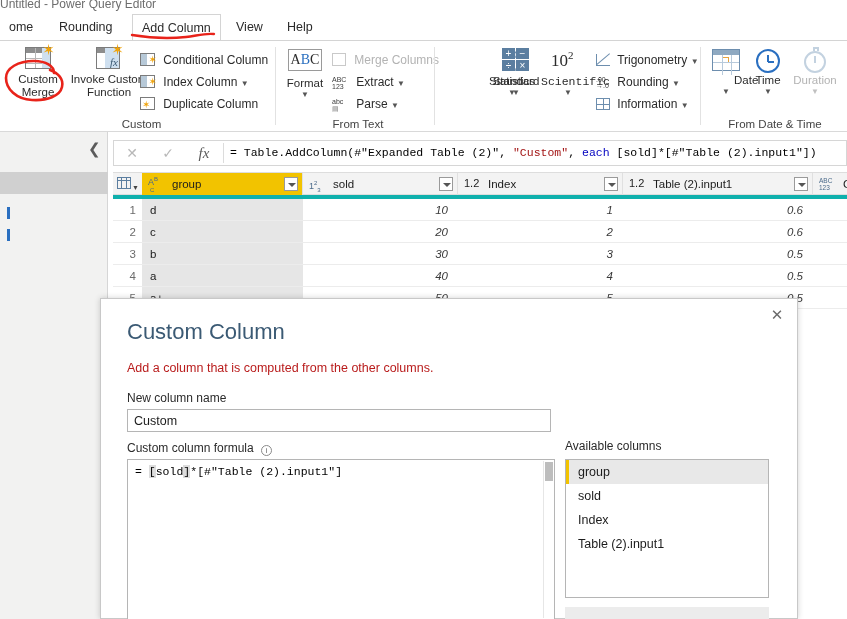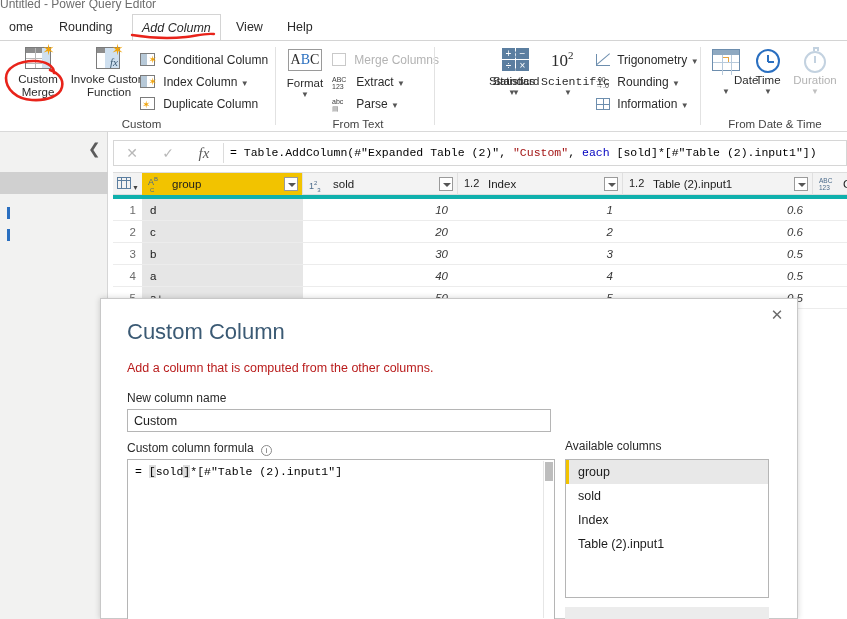--- a/index.html
+++ b/index.html
@@ -28,21 +28,20 @@
     background:#ffffff;
   }
   .tab{
     position:absolute; top:0; height:26px; line-height:26px;
     font-size:12.5px; color:#2b2b2b; padding:0 9px; white-space:nowrap;
     cursor:default;
   }
   .tab.active{
     background:#ffffff; border:1px solid #d4d4d4; border-bottom:none;
     height:27px;
-    font-style:italic;
   }
 
   
   #ribbon{
     position:absolute; left:0; top:40px; width:847px; height:92px;
     background:#ffffff; border-top:1px solid #d4d4d4;
   }
   #ribbon-underline{
     position:absolute; left:0; top:131px; width:847px; height:1px;
     background:#d9d9d9;

